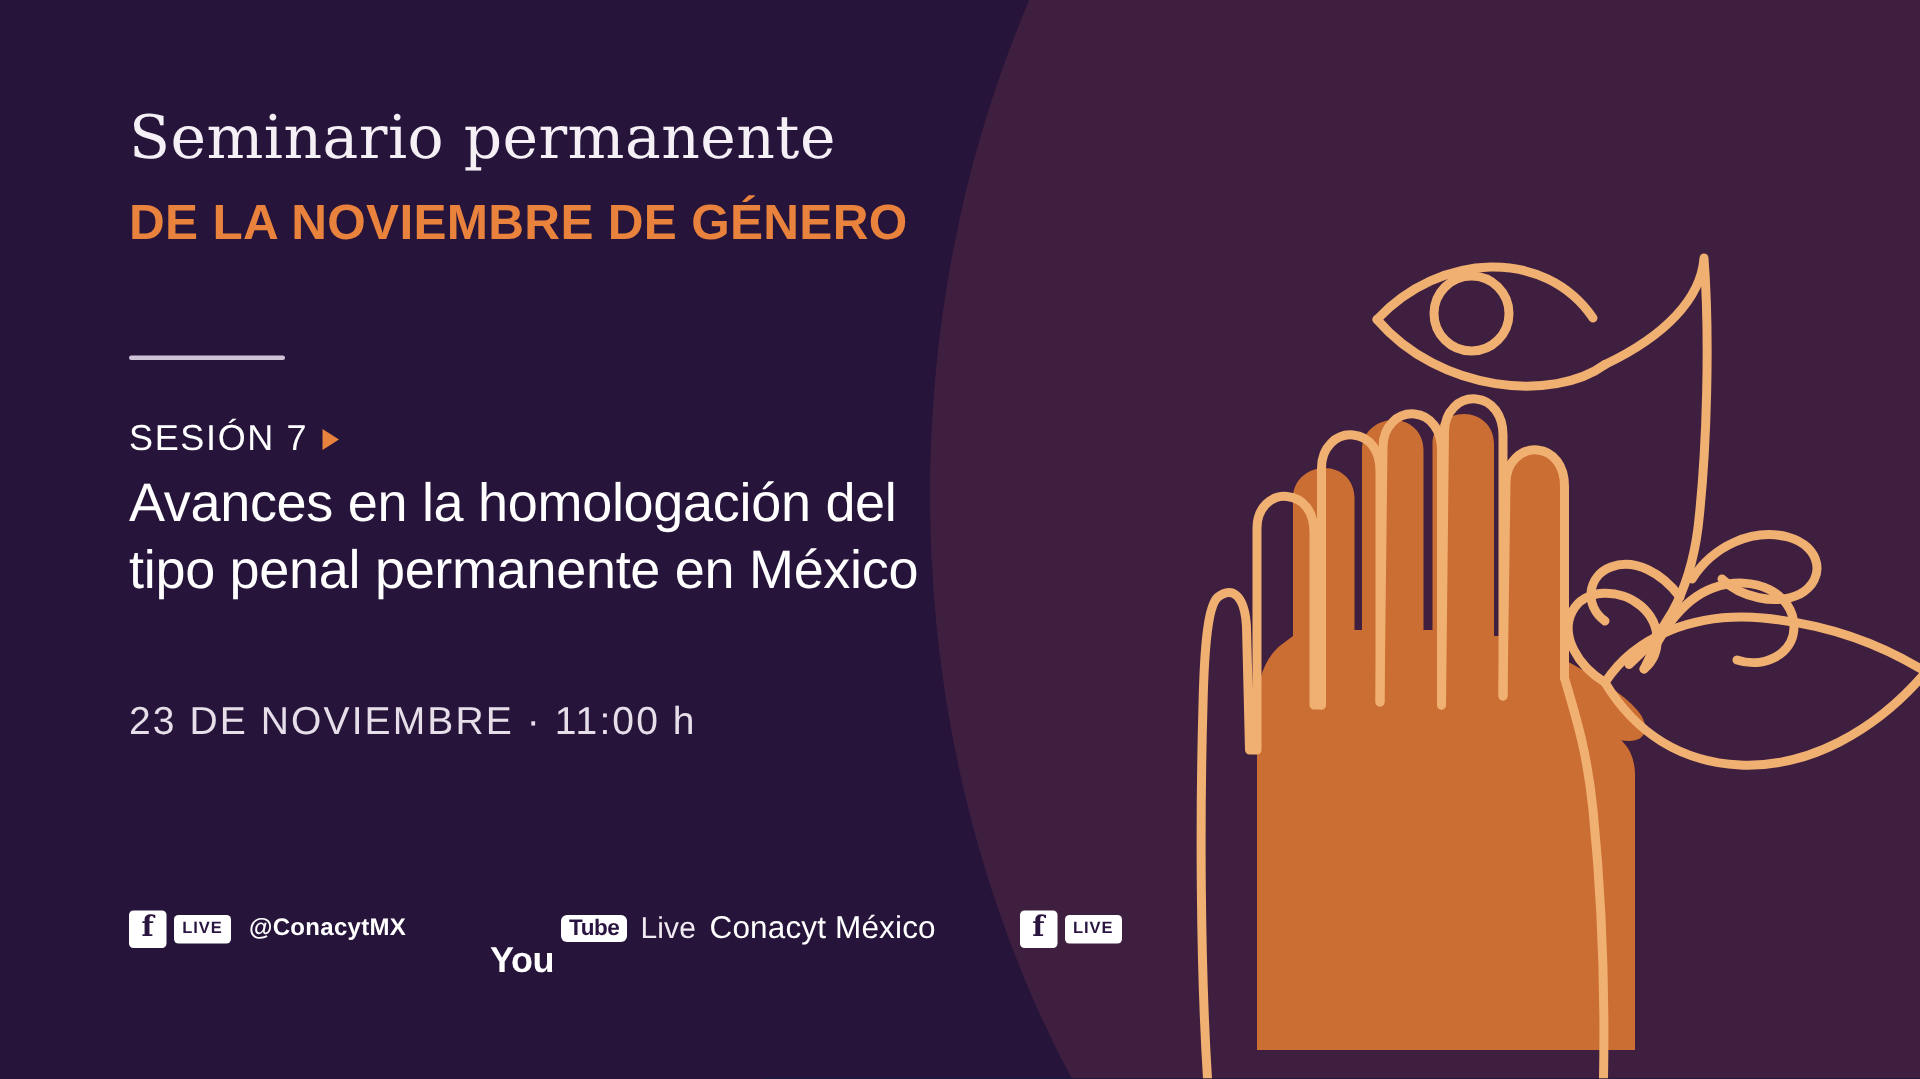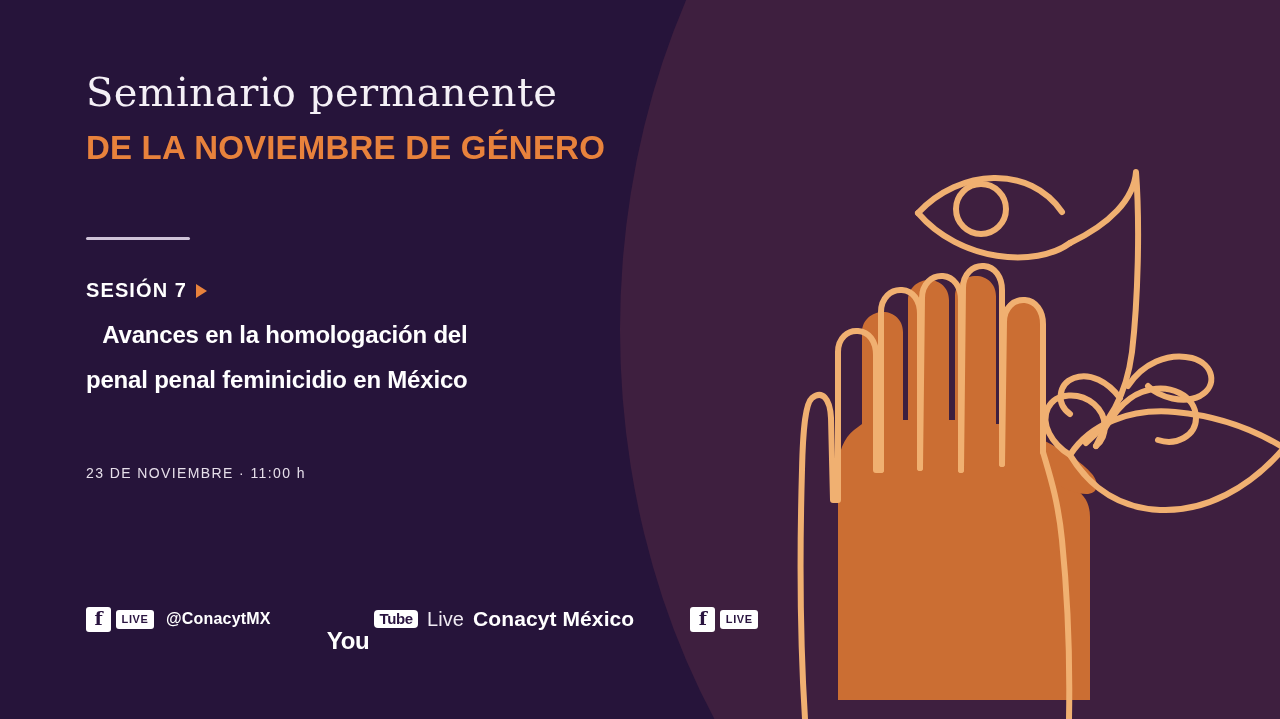--- a/index.html
+++ b/index.html
@@ -41,40 +41,40 @@
   .rule{
     position:absolute; left:86px; top:237px;
     width:104px; height:3px; background:#cfc3d8; border-radius:2px;
   }
 
   .session-row{
     position:absolute; left:86px; top:279px;
     display:flex; align-items:center; gap:9px;
   }
   .session-label{
-    font-size:20px; font-weight:bold; color:#ffffff; letter-spacing:1.1px;
+    font-size:24px; font-weight:normal; color:#ffffff; letter-spacing:1.1px;
     white-space:nowrap;
   }
   .tri{
     width:0; height:0;
     border-top:7px solid transparent;
     border-bottom:7px solid transparent;
     border-left:11px solid #e8823c;
   }
 
   .title{
     position:absolute; left:86px; top:312px;
-    font-size:24px; line-height:45px; font-weight:bold;
-    color:#ffffff; letter-spacing:-0.2px;text-align:right;
+    font-size:36px; line-height:45px; font-weight:normal;
+    color:#ffffff; letter-spacing:-0.2px;
   }
   .title span{ display:block; white-space:nowrap; }
 
   .date{
     position:absolute; left:86px; top:465px;
-    font-size:14px; font-weight:400; color:#e6dfea; letter-spacing:1.4px;
+    font-size:26px; font-weight:400; color:#e6dfea; letter-spacing:1.4px;
     white-space:nowrap;
   }
 
   
   .social{
     position:absolute; left:86px; top:583px;
     display:flex; align-items:center;
     z-index:6;
   }
   .sgroup{ display:flex; align-items:center; }
@@ -107,21 +107,21 @@
   .yt-tube{
     margin-left:5px; background:#ffffff; border-radius:4px;
     font-size:15px; font-weight:bold; color:#2a1440;
     padding:1px 5px; line-height:16px; letter-spacing:-0.3px;
   }
   .yt-live{
     margin-left:9px; font-size:20px; font-weight:400; color:#efeaf2;
     letter-spacing:0.1px;
   }
   .yt-name{
-    margin-left:9px; font-size:21px; font-weight:bold; color:#ffffff;
+    margin-left:9px; font-size:21px; font-weight:normal; color:#ffffff;
     letter-spacing:0.1px; white-space:nowrap;
   }
 </style>
 </head>
 <body>
 
 <div id="stage">
 
   <svg class="bg-svg" viewBox="0 0 1280 719" preserveAspectRatio="none">
     <defs>
@@ -237,21 +237,21 @@
 
     <div class="rule"></div>
 
     <div class="session-row">
       <div class="session-label">SESIÓN 7</div>
       <div class="tri"></div>
     </div>
 
     <div class="title">
       <span>Avances en la homologación del</span>
-      <span>penal penal feminicidio en México</span>
+      <span>tipo penal permanente en México</span>
     </div>
 
     <div class="date">23 DE NOVIEMBRE  ·  11:00 h</div>
   </div>
 
   <div class="social">
 
     <div class="sgroup fb1">
       <div class="fb-badge">f</div>
       <div class="live-badge">LIVE</div>

